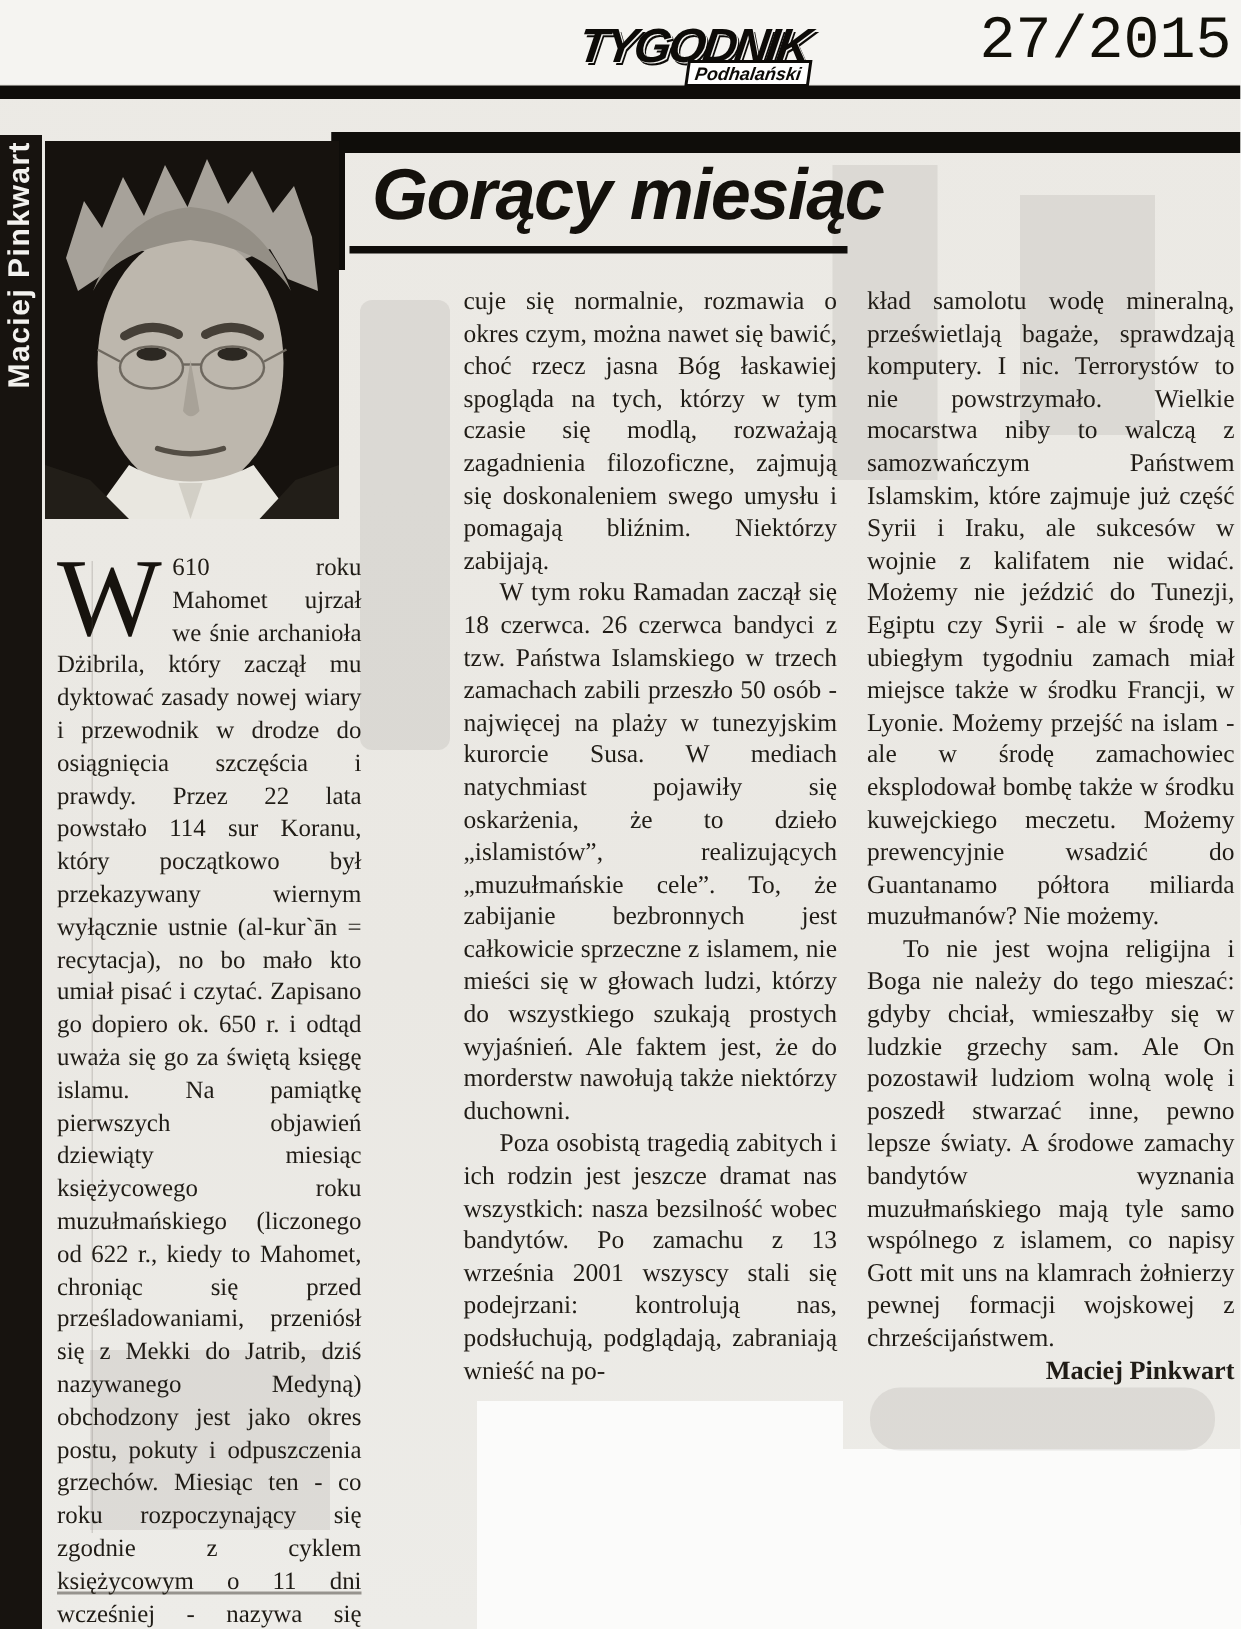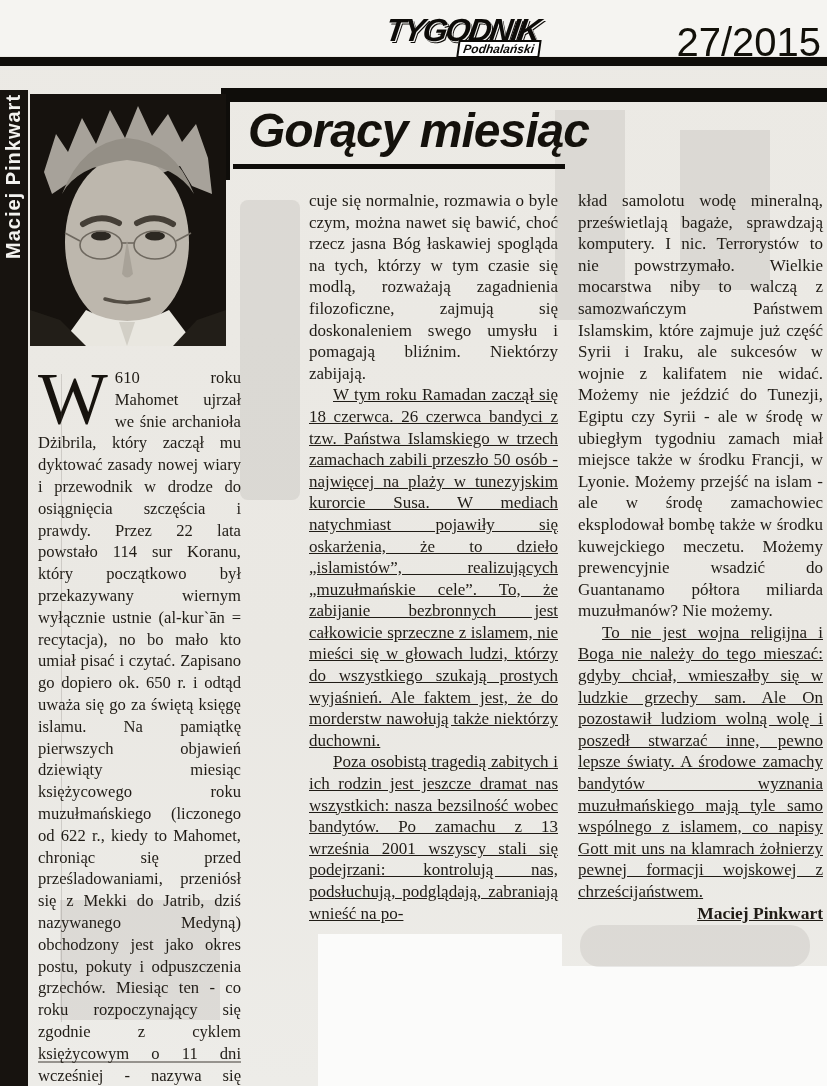--- a/index.html
+++ b/index.html
@@ -17,21 +17,21 @@
     font-family:"Liberation Sans", sans-serif; font-weight:bold; font-style:italic;
     font-size:32px; letter-spacing:-2px; color:#0d0b08;
     text-shadow:1px 1px 0 #f5f4f1, 2px 2px 0 #0d0b08;
   }
   .logo-sub {
     position:absolute; left:74px; top:28px; background:#ffffff; border:2px solid #0d0b08;
     font-family:"Liberation Sans", sans-serif; font-weight:bold; font-style:italic;
     font-size:12px; line-height:14px; padding:0 4px; color:#0d0b08; white-space:nowrap;
   }
   .issue {
-    position:absolute; right:6px; top:20px; font-family:Liberation Sans, sans-serif;
+    position:absolute; right:6px; top:6px; font-family:Liberation Mono, monospace;
     font-size:40px; letter-spacing:0; color:#121009;
   }
 
   
   .headline-bar  { position:absolute; left:221px; top:88px; width:606px; height:14px; background:#0f0d0a; }
   .headline-side { position:absolute; left:221px; top:88px; width:9px; height:92px; background:#0f0d0a; }
   .headline-text {
     position:absolute; left:248px; top:103px;
     font-family:"Liberation Sans", sans-serif; font-weight:bold; font-style:italic;
     font-size:48px; letter-spacing:-1px; color:#14110c; white-space:nowrap;
@@ -45,21 +45,21 @@
     writing-mode:vertical-rl; transform:rotate(180deg);
     color:#f3f2ef; font-family:"Liberation Sans", sans-serif; font-weight:bold;
     font-size:20px; letter-spacing:1px; text-align:right; white-space:nowrap;
   }
 
   .photo { position:absolute; left:30px; top:94px; width:196px; height:252px; display:block; }
 
   
   .col { position:absolute; text-align:justify; font-size:17px; line-height:21.6px; color:#201c16; }
   .col p { margin:0; }
-  .col p + p { text-indent:24px;text-decoration:underline; }
+  .col p + p { text-indent:24px; }
   .col1 { left:38px;  top:367px; width:203px; font-size:16.6px; line-height:21.8px; }
   .col2 { left:309px; top:190px; width:249px; }
   .col3 { left:578px; top:190px; width:245px; }
   .dropcap {
     float:left; font-size:74px; line-height:58px; padding:3px 7px 0 0; color:#17130e;
   }
   .signature { text-align:right; font-weight:bold; margin-top:3px; font-size:17.5px; }
 
   
   .white-patch-mid   { position:absolute; left:318px; top:934px; width:244px; height:152px; background:#fbfbfa; }
@@ -124,21 +124,21 @@
     <path d="M196,252 L196,216 167,226 143,252 Z" fill="#221e18"></path>
   </svg>
 
   <div class="col col1">
     <p><span class="dropcap">W</span><span>610 roku Mahomet ujrzał we śnie archanioła Dżibrila, który zaczął mu dyktować zasady nowej wiary i przewodnik w drodze do osiągnięcia szczęścia i prawdy. Przez 22 lata powstało 114 sur Koranu, który początkowo był przekazywany wiernym wyłącznie ustnie (al-kur`ān = recytacja), no bo mało kto umiał pisać i czytać. Zapisano go dopiero ok. 650 r. i odtąd uważa się go za świętą księgę islamu. Na pamiątkę pierwszych objawień dziewiąty miesiąc księżycowego roku muzułmańskiego (liczonego od 622 r., kiedy to Mahomet, chroniąc się przed prześladowaniami, przeniósł się z Mekki do Jatrib, dziś nazywanego Medyną) obchodzony jest jako okres postu, pokuty i odpuszczenia grzechów. Miesiąc ten - co roku rozpoczynający się zgodnie z cyklem księżycowym o 11 dni wcześniej - nazywa się Ramadan, po arabsku: palący, jako że pierwsze objawienia miały miejsce w środku lata. W czasie Ramadanu od wschodu do zachodu słońca dorośli muzułmanie nie mogą nic jeść ani pić, palić tytoniu, używać kosmetyków i uprawiać seksu. Pra-</span></p>
   </div>
   <div class="artifact-vline"></div>
   <div class="artifact-strike"></div>
 
   <div class="col col2">
-    <p>cuje się normalnie, rozmawia o byle czym, można nawet się bawić, choć rzecz jasna Bóg łaskawiej spogląda na tych, którzy w tym czasie się modlą, rozważają zagadnienia filozoficzne, zajmują się doskonaleniem swego umysłu i pomagają bliźnim. Niektórzy zabijają.</p>
+    <p>cuje się normalnie, rozmawia o okres czym, można nawet się bawić, choć rzecz jasna Bóg łaskawiej spogląda na tych, którzy w tym czasie się modlą, rozważają zagadnienia filozoficzne, zajmują się doskonaleniem swego umysłu i pomagają bliźnim. Niektórzy zabijają.</p>
     <p>W tym roku Ramadan zaczął się 18 czerwca. 26 czerwca bandyci z tzw. Państwa Islamskiego w trzech zamachach zabili przeszło 50 osób - najwięcej na plaży w tunezyjskim kurorcie Susa. W mediach natychmiast pojawiły się oskarżenia, że to dzieło „islamistów”, realizujących „muzułmańskie cele”. To, że zabijanie bezbronnych jest całkowicie sprzeczne z islamem, nie mieści się w głowach ludzi, którzy do wszystkiego szukają prostych wyjaśnień. Ale faktem jest, że do morderstw nawołują także niektórzy duchowni.</p>
     <p>Poza osobistą tragedią zabitych i ich rodzin jest jeszcze dramat nas wszystkich: nasza bezsilność wobec bandytów. Po zamachu z 13 września 2001 wszyscy stali się podejrzani: kontrolują nas, podsłuchują, podglądają, zabraniają wnieść na po-</p>
   </div>
 
   <div class="col col3">
     <p>kład samolotu wodę mineralną, prześwietlają bagaże, sprawdzają komputery. I nic. Terrorystów to nie powstrzymało. Wielkie mocarstwa niby to walczą z samozwańczym Państwem Islamskim, które zajmuje już część Syrii i Iraku, ale sukcesów w wojnie z kalifatem nie widać. Możemy nie jeździć do Tunezji, Egiptu czy Syrii - ale w środę w ubiegłym tygodniu zamach miał miejsce także w środku Francji, w Lyonie. Możemy przejść na islam - ale w środę zamachowiec eksplodował bombę także w środku kuwejckiego meczetu. Możemy prewencyjnie wsadzić do Guantanamo półtora miliarda muzułmanów? Nie możemy.</p>
     <p>To nie jest wojna religijna i Boga nie należy do tego mieszać: gdyby chciał, wmieszałby się w ludzkie grzechy sam. Ale On pozostawił ludziom wolną wolę i poszedł stwarzać inne, pewno lepsze światy. A środowe zamachy bandytów wyznania muzułmańskiego mają tyle samo wspólnego z islamem, co napisy Gott mit uns na klamrach żołnierzy pewnej formacji wojskowej z chrześcijaństwem.</p>
     <p class="signature">Maciej Pinkwart</p>
   </div>
 

